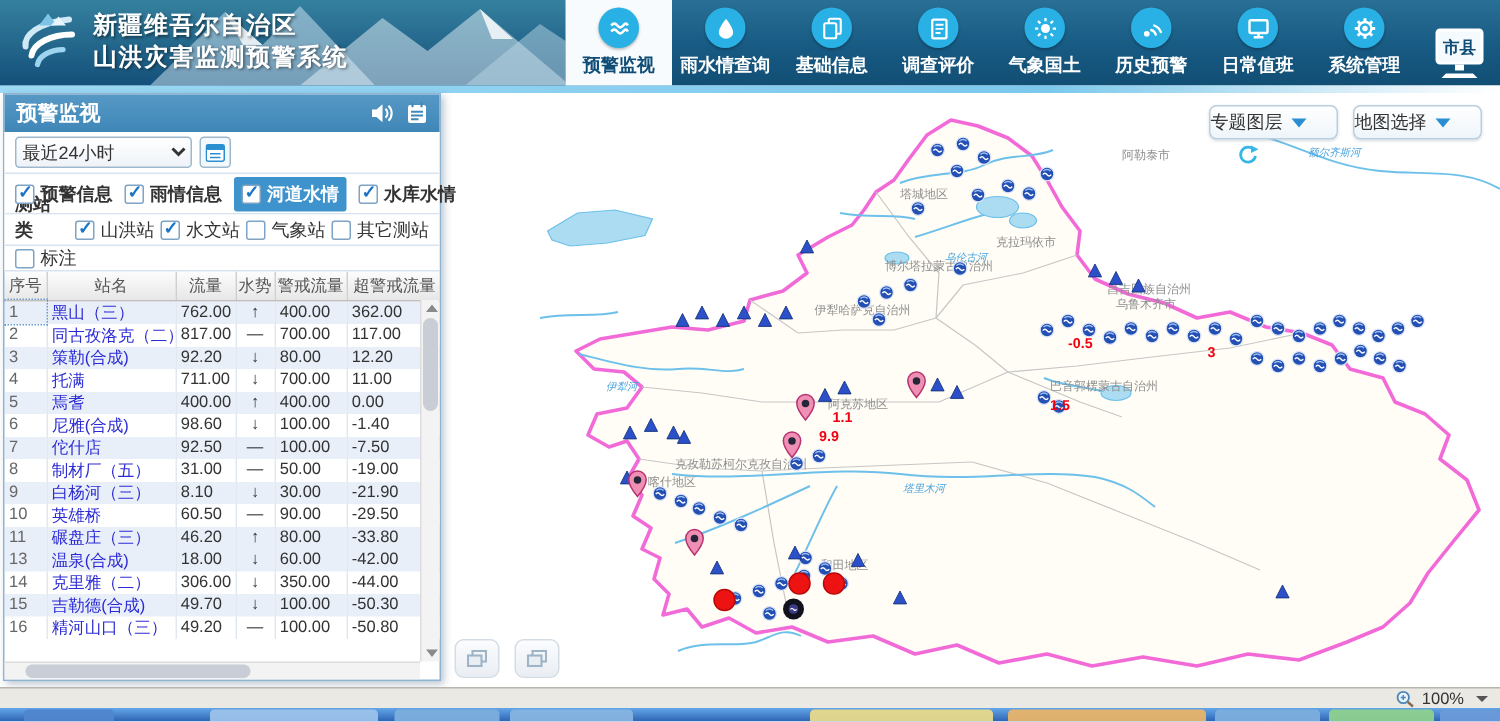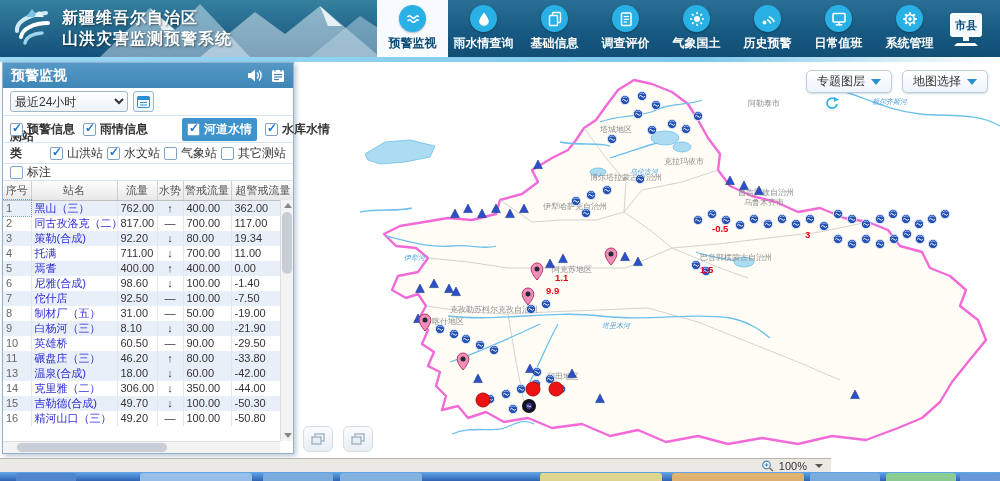--- a/index.html
+++ b/index.html
@@ -16,21 +16,21 @@
   .titles { position:absolute; left:62px; top:7px; color:#fff; font-weight:bold;
     font-size:16px; line-height:21px; text-shadow:1px 1px 2px rgba(0,0,0,.5); letter-spacing:1px; }
   nav { position:relative; flex:1; display:flex; height:57px; }
   .nav-item { width:71px; height:57px; display:flex; flex-direction:column; align-items:center;
     justify-content:center; gap:3px; cursor:pointer; }
   .nav-item .lbl { font-size:12px; font-weight:bold; color:#fff; white-space:nowrap; }
   .nav-item.active { background:#f7fbfe; }
   .nav-item.active .lbl { color:#0f4d77; }
   .nav-ic { width:27px; height:27px; border-radius:50%; background:#29b1e6;
     display:flex; align-items:center; justify-content:center; box-shadow:0 1px 2px rgba(0,0,0,.3); }
-  .city-btn { width:62px; height:57px; display:flex; align-items:center; justify-content:flex-start; cursor:pointer; }
+  .city-btn { width:62px; height:69px; display:flex; align-items:center; justify-content:center; cursor:pointer; }
 
   .header-underline { position:absolute; top:57px; left:0; width:1000px; height:5px;
     background:linear-gradient(90deg,#9ed9f4 0%,#7cc8ec 70%,#cfeaf7 88%,#ffffff 100%); }
 
   
   main { position:absolute; top:62px; left:0; width:1000px; height:396px; background:#fff; }
 
   
   .panel { position:absolute; left:2px; top:0; width:292px; height:392px; background:#fff;
     border:1px solid #8fb4d2; box-shadow:2px 2px 5px rgba(60,90,120,.35); display:flex; flex-direction:column; }
@@ -42,21 +42,21 @@
   .row-select { height:28px; gap:5px; }
   .row-filters { height:27px; gap:8px; }
   .row-types { height:21px; gap:4px; font-size:12px; }
   .row-mark { height:17px; gap:5px; }
   select.timesel { width:118px; height:21px; font-size:12px; color:#333; border:1px solid #9db8cc; border-radius:3px;
     background:linear-gradient(180deg,#fff,#eef3f8); font-family:Liberation Sans, sans-serif; }
   .cal-btn { width:21px; height:21px; border:1px solid #9db8cc; border-radius:3px; background:#f2f8fc;
     display:flex; align-items:center; justify-content:center; cursor:pointer; }
   .chk { display:inline-flex; align-items:center; gap:4px; font-size:12px; font-weight:bold; color:#333; cursor:pointer; white-space:nowrap; }
   .chk.small { font-weight:normal; }
-  .chk.hl { background:#3e93cc; color:#fff; padding:3px 5px; border-radius:2px;margin-left:26px; }
+  .chk.hl { background:#3e93cc; color:#fff; padding:3px 5px; border-radius:2px; }
   .cb { width:13px; height:13px; border:1px solid #7fa3c4; background:#fff; border-radius:2px; position:relative; flex:0 0 auto; }
   .cb.on::after { content:"✓"; position:absolute; left:1px; top:-3px; font-size:12px; font-weight:bold; color:#1b74c8; }
   .typelabel { font-size:12px; font-weight:bold; color:#333; margin-right:4px; }
 
   
   .table-wrap { position:relative; flex:1; overflow:hidden; }
   table { border-collapse:collapse; table-layout:fixed; width:280px; }
   th { height:19px; background:linear-gradient(180deg,#fdfdfd,#e7e7e7); color:#555; font-size:11px; font-weight:normal;
     border-right:1px solid #cfcfcf; border-bottom:1px solid #bfbfbf; white-space:nowrap; overflow:hidden; }
   td { height:15px; font-size:11px; padding:0 3px; border-right:1px solid #e2e8f0; white-space:nowrap; overflow:hidden; }
@@ -71,30 +71,30 @@
   .varrow { position:absolute; left:0; width:13px; height:11px; display:flex; align-items:center; justify-content:center; }
   .hscroll { position:absolute; left:0; right:13px; bottom:0; height:12px; background:#f3f3f3; border-top:1px solid #ddd; }
   .hthumb { position:absolute; top:1px; bottom:1px; left:14px; width:150px; background:#c9ced6; border-radius:5px; }
   .tri { width:0; height:0; }
 
   
   .map-area { position:absolute; left:295px; top:0; right:0; height:396px; background:#fff; overflow:hidden; }
   #mapsvg { position:absolute; left:5px; top:0; }
   .map-top-btns { position:absolute; right:12px; top:8px; display:flex; gap:10px; }
   .map-btn { width:86px; height:23px; border:1px solid #b9cede; border-radius:5px;
-    background:linear-gradient(180deg,#ffffff,#eef5fa); display:flex; align-items:center; justify-content:center;
+    background:linear-gradient(180deg,#ffffff,#eef5fa); display:flex; align-items:center; 
     gap:6px; font-size:12px; color:#333; cursor:pointer; box-shadow:0 1px 2px rgba(80,110,140,.25); }
   .map-btn .caret { width:0; height:0; border-left:5px solid transparent; border-right:5px solid transparent; border-top:6px solid #2a8fd0; }
   .refresh { position:absolute; right:160px; top:34px; }
   .mini-btns { position:absolute; left:8px; bottom:6px; display:flex; gap:10px; }
   .mini-btn { width:30px; height:26px; border:1px solid #d4dde6; border-radius:6px; background:linear-gradient(180deg,#fbfcfe,#e9eef3);
     display:flex; align-items:center; justify-content:center; cursor:pointer; }
 
   
-  .statusbar { position:absolute; left:0; top:458px; width:831px; height:14px; background:#ebe9e4; border-top:1px solid #b8b5ae;
+  .statusbar { position:absolute; left:0; top:458px; width:1000px; height:14px; background:#ebe9e4; border-top:1px solid #b8b5ae;
     display:flex; align-items:center; justify-content:flex-end; padding-right:8px; gap:4px; }
   .statusbar .zoomtxt { font-size:11px; color:#333; }
   .statusbar .zcaret { width:0; height:0; border-left:4px solid transparent; border-right:4px solid transparent; border-top:4px solid #555; margin-left:4px; }
   .taskbar { position:absolute; left:0; top:472px; width:1000px; height:9px;
     background:linear-gradient(180deg,#63a7e8,#2e63b2); overflow:hidden; }
   .tseg { position:absolute; top:1px; height:8px; border-radius:3px 3px 0 0; opacity:.95; }
 </style>
 </head>
 <body>
 
@@ -760,21 +760,21 @@
                 <td class="trend">—</td>
                 <td class="num">700.00</td>
                 <td class="num">117.00</td>
               </tr>
               <tr class="odd">
                 <td class="idx">3</td>
                 <td class="station">策勒(合成)</td>
                 <td class="num">92.20</td>
                 <td class="trend">↓</td>
                 <td class="num">80.00</td>
-                <td class="num">19.34</td>
+                <td class="num">12.20</td>
               </tr>
               <tr class="even">
                 <td class="idx">4</td>
                 <td class="station">托满</td>
                 <td class="num">711.00</td>
                 <td class="trend">↓</td>
                 <td class="num">700.00</td>
                 <td class="num">11.00</td>
               </tr>
               <tr class="odd">

